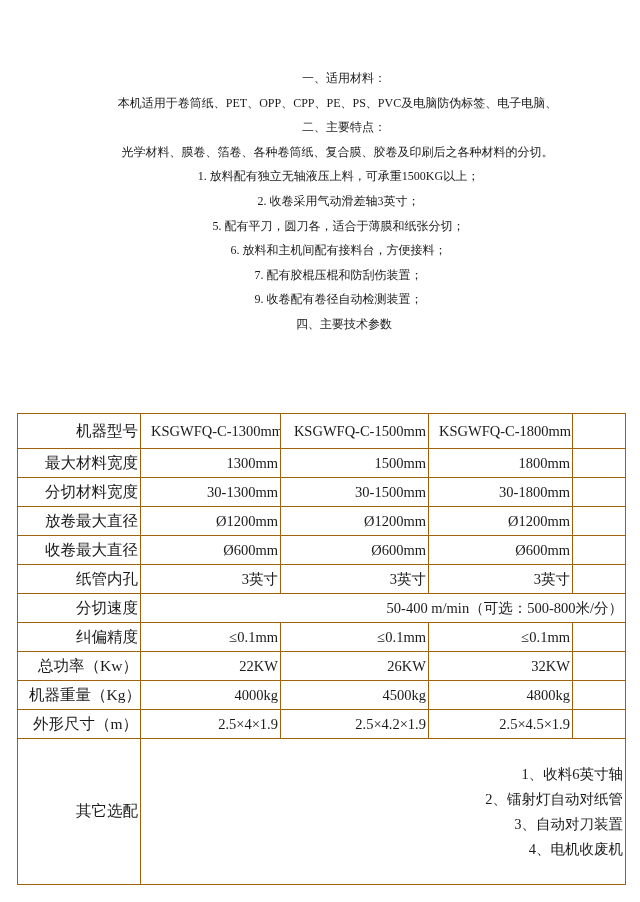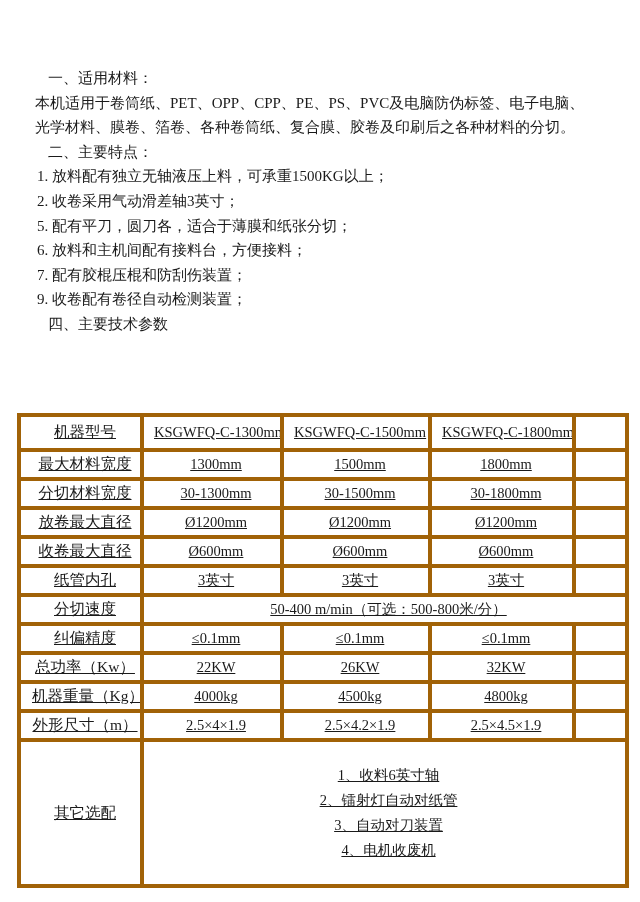--- a/index.html
+++ b/index.html
@@ -6,56 +6,55 @@
   body{
     width:640px;height:902px;
     background:#ffffff;
     font-family:"Liberation Serif","DejaVu Serif",serif;
     color:#1a1a1a;
     position:relative;
     overflow:hidden;
   }
   .page{position:absolute;inset:0;background:#ffffff;}
   .intro{position:absolute;top:66px;left:0;width:640px;}
-  .line{font-size:15px;line-height:24.6px;white-space:nowrap;}
+  .line{font-size:12px;line-height:24.6px;white-space:nowrap;text-align:center;}
   .line.heading{padding-left:48px;}
   .line.paragraph{padding-left:35px;}
   .line.list-item{padding-left:37px;}
   table.spec{
     position:absolute;left:17px;top:413px;
     border-collapse:collapse;table-layout:fixed;width:608px;
     background:#ffffff;
   }
   .spec th,.spec td{
-    border:4px solid #a16207;
+    border:1px solid #a16207;
     font-weight:normal;
-    text-align:center;
+    text-align:right;
     vertical-align:middle;
     padding:0 2px 0 10px;
     font-size:14.5px;
     overflow:hidden;
     white-space:nowrap;
-    text-decoration:underline;
   }
   .spec th{font-size:15.5px;padding-left:11px;}
   tr.r-header{height:35px;}
   tr.r-std{height:29px;}
   tr.r-tall{height:146px;}
   td.option-cell{white-space:normal;margin-top:37px;}
   .option-line{line-height:25px;font-size:14.5px;white-space:nowrap;}
 </style>
 </head>
 <body>
 
 <div class="page">
   <div class="intro">
       <div class="line heading">一、适用材料：</div>
       <div class="line paragraph">本机适用于卷筒纸、PET、OPP、CPP、PE、PS、PVC及电脑防伪标签、电子电脑、</div>
+      <div class="line heading">二、主要特点：</div>
       <div class="line paragraph">光学材料、膜卷、箔卷、各种卷筒纸、复合膜、胶卷及印刷后之各种材料的分切。</div>
-      <div class="line heading">二、主要特点：</div>
       <div class="line list-item">1. 放料配有独立无轴液压上料，可承重1500KG以上；</div>
       <div class="line list-item">2. 收卷采用气动滑差轴3英寸；</div>
       <div class="line list-item">5. 配有平刀，圆刀各，适合于薄膜和纸张分切；</div>
       <div class="line list-item">6. 放料和主机间配有接料台，方便接料；</div>
       <div class="line list-item">7. 配有胶棍压棍和防刮伤装置；</div>
       <div class="line list-item">9. 收卷配有卷径自动检测装置；</div>
       <div class="line heading">四、主要技术参数</div>
     </div>
 
   <table class="spec">

